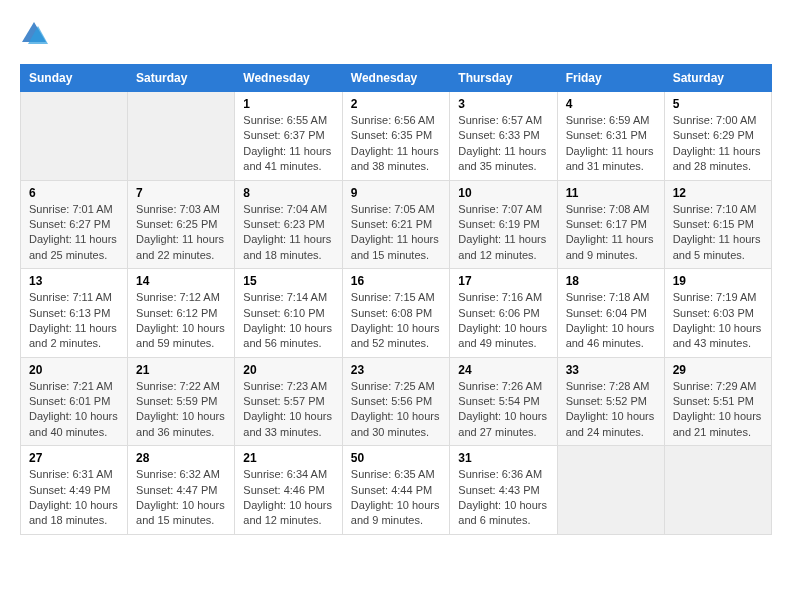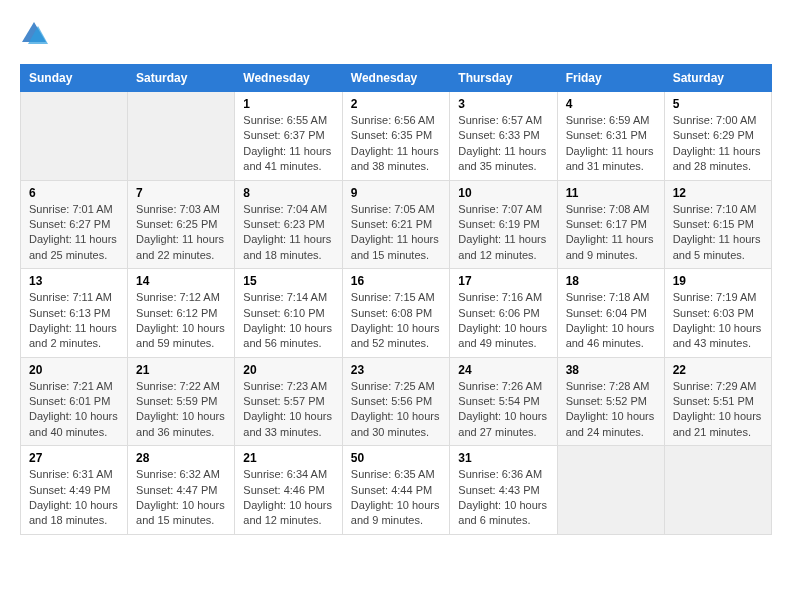--- a/index.html
+++ b/index.html
@@ -321,29 +321,29 @@
         </td>
         <td>
           <span class="day-number">24</span>
           <div class="day-info">
             Sunrise: 7:26 AM<br>
             Sunset: 5:54 PM<br>
             Daylight: 10 hours and 27 minutes.
           </div>
         </td>
         <td>
-          <span class="day-number">38</span>
+          <span class="day-number">33</span>
           <div class="day-info">
             Sunrise: 7:28 AM<br>
             Sunset: 5:52 PM<br>
             Daylight: 10 hours and 24 minutes.
           </div>
         </td>
         <td>
-          <span class="day-number">22</span>
+          <span class="day-number">29</span>
           <div class="day-info">
             Sunrise: 7:29 AM<br>
             Sunset: 5:51 PM<br>
             Daylight: 10 hours and 21 minutes.
           </div>
         </td>
       </tr>
       <tr>
         <td>
           <span class="day-number">27</span>

